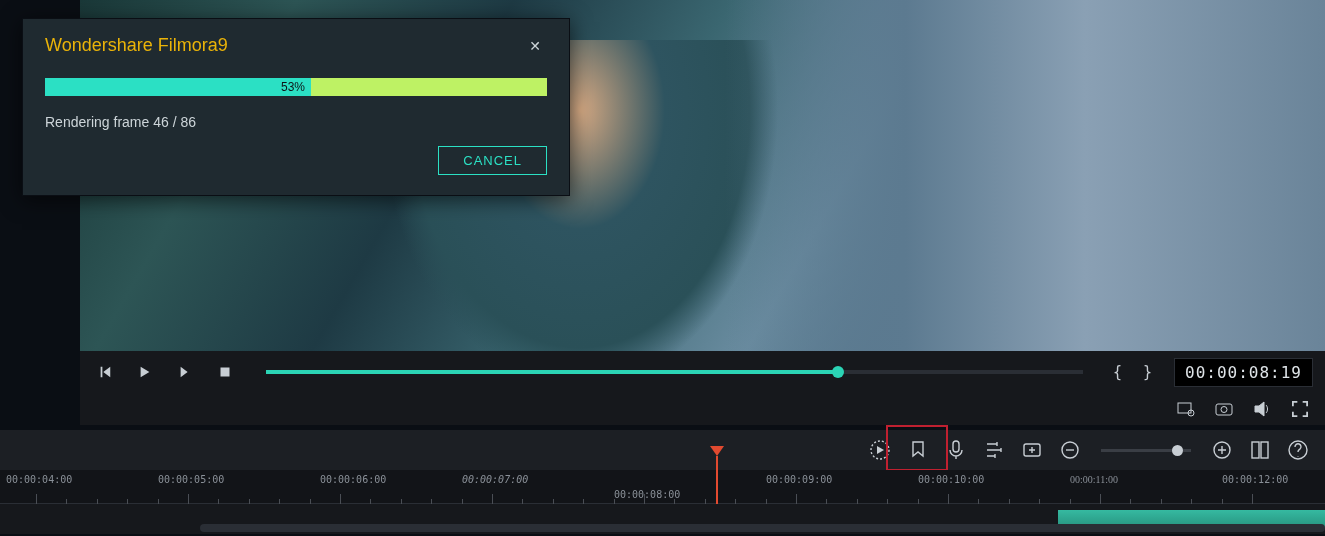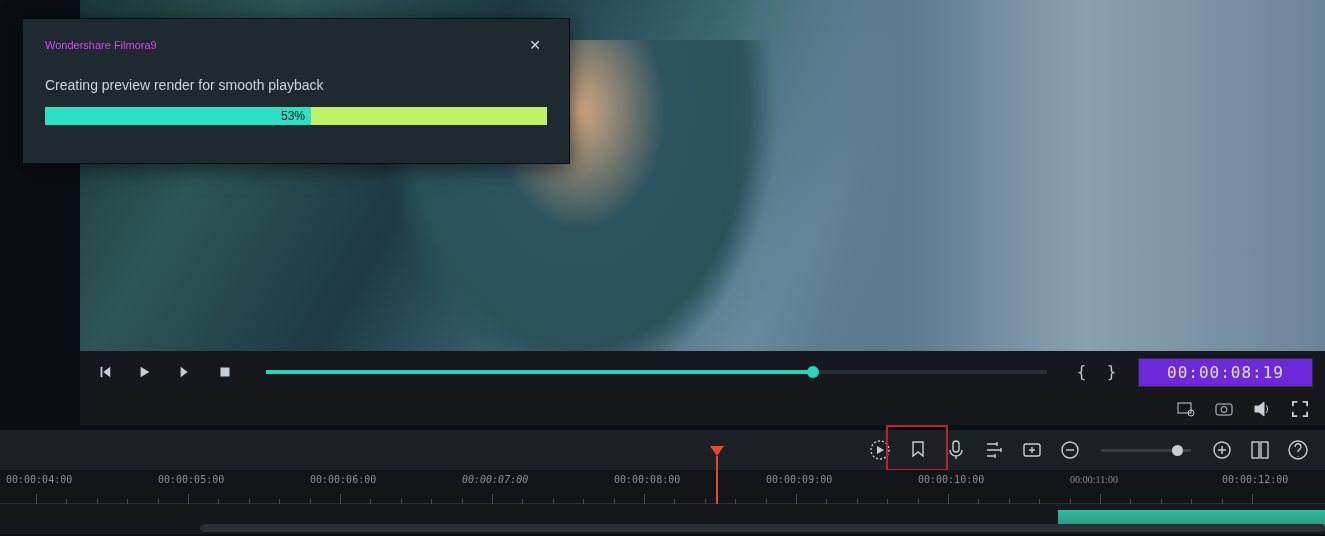--- a/index.html
+++ b/index.html
@@ -11,21 +11,21 @@
 .preview::after{content:"";position:absolute;right:0;top:0;width:600px;height:351px;background:linear-gradient(90deg,transparent,#5c7a90 30%,#8aa0b4 60%,#6a8499)}
 
 
 .playerbar{position:absolute;left:80px;top:351px;width:1245px;height:42px;background:#16181c;display:flex;align-items:center;padding:0 12px}
 .pbtn{width:26px;height:26px;display:flex;align-items:center;justify-content:center;cursor:pointer;margin-right:14px}
 .pbtn svg{fill:#c8ced4}
 .pslider{flex:1;height:4px;background:#2a2e35;position:relative;margin:0 14px}
 .pslider-fill{position:absolute;left:0;top:0;height:4px;background:#2bd4b5}
 .pslider-knob{position:absolute;top:-4px;width:12px;height:12px;border-radius:50%;background:#2bd4b5}
 .braces{font-family:monospace;font-size:15px;color:#c8ced4;margin:0 16px;letter-spacing:6px}
-.timebox{background:#6d28d9;border:1px solid #2a2e35;padding:4px 28px;font-family:"Consolas",monospace;font-size:16px;color:#dfe4e8;letter-spacing:1px}
+.timebox{background:#000000;border:1px solid #2a2e35;padding:4px 10px;font-family:"Consolas",monospace;font-size:16px;color:#dfe4e8;letter-spacing:1px}
 
 
 .playerbar2{position:absolute;left:80px;top:393px;width:1245px;height:32px;background:#16181c;display:flex;align-items:center;justify-content:flex-end;padding:0 16px;gap:20px}
 .mini{width:18px;height:18px;display:flex;align-items:center;justify-content:center;cursor:pointer}
 .mini svg{fill:#c8ced4;stroke:#c8ced4}
 
 
 .toolstrip{position:absolute;left:0;top:430px;width:1325px;height:40px;background:#1c1f24;display:flex;align-items:center;justify-content:flex-end;padding:0 16px;gap:16px}
 .highlight-box{position:absolute;border:2px solid #c02030;pointer-events:none}
 .tb{width:22px;height:22px;display:flex;align-items:center;justify-content:center;cursor:pointer}
@@ -44,21 +44,21 @@
 .playhead::before{content:"";position:absolute;top:-10px;left:-6px;width:0;height:0;border-left:7px solid transparent;border-right:7px solid transparent;border-top:10px solid #e24a30}
 
 
 .tracks{position:absolute;left:0;top:504px;width:1325px;height:30px;background:#16181c}
 .audio-wave{position:absolute;left:1058px;top:6px;width:267px;height:18px;background:linear-gradient(#3bd6b8,#2aa890);opacity:.85}
 .scroll-thumb{position:absolute;left:200px;bottom:2px;width:1125px;height:8px;background:#2a2e35;border-radius:4px}
 
 
 .dialog{position:absolute;left:22px;top:18px;width:548px;background:#1f2a30;border:1px solid #0a0e14;box-shadow:0 4px 20px rgba(0,0,0,.6);padding:16px 22px 20px}
 .dlg-head{display:flex;justify-content:space-between;align-items:center;margin-bottom:22px}
-.dlg-title{font-size:11px;color:#d946ef}
+.dlg-title{font-size:18px;color:#eab308}
 .dlg-x{font-size:14px;color:#cdd5d9;cursor:pointer;padding:2px 6px}
 .dlg-msg{font-size:14px;color:#cdd5d9;margin-bottom:14px}
 .pbar{width:100%;height:18px;background:#bef264;margin-bottom:18px;position:relative}
 .pbar-fill{height:100%;background:#2be0c4;position:relative}
 .pbar-txt{position:absolute;right:6px;top:0;font-size:12px;color:#0e1418;line-height:18px}
 .dlg-line{font-size:14px;color:#cdd5d9;margin-bottom:16px}
 .dlg-actions{display:flex;justify-content:flex-end;margin-top:14px}
 .btn-cancel{border:1px solid #2be0c4;background:transparent;color:#2be0c4;padding:6px 24px;font-size:13px;letter-spacing:1px;cursor:pointer}
 </style>
 </head>
@@ -189,33 +189,33 @@
       <div class="tick minor" style="left: 66.4px;"></div>
       <div class="tick minor" style="left: 96.8px;"></div>
       <div class="tick minor" style="left: 127.2px;"></div>
       <div class="tick minor" style="left: 157.6px;"></div>
       <div class="tlabel" style="left: 158px;">00:00:05:00</div>
       <div class="tick major" style="left: 188px;"></div>
       <div class="tick minor" style="left: 218.4px;"></div>
       <div class="tick minor" style="left: 248.8px;"></div>
       <div class="tick minor" style="left: 279.2px;"></div>
       <div class="tick minor" style="left: 309.6px;"></div>
-      <div class="tlabel" style="left: 310px;">00:00:06:00</div>
+      <div class="tlabel" style="left: 320px;">00:00:06:00</div>
       <div class="tick major" style="left: 340px;"></div>
       <div class="tick minor" style="left: 370.4px;"></div>
       <div class="tick minor" style="left: 400.8px;"></div>
       <div class="tick minor" style="left: 431.2px;"></div>
       <div class="tick minor" style="left: 461.6px;"></div>
       <div class="tlabel" style="left: 462px; font-style: italic;">00:00:07:00</div>
       <div class="tick major" style="left: 492px;"></div>
       <div class="tick minor" style="left: 522.4px;"></div>
       <div class="tick minor" style="left: 552.8px;"></div>
       <div class="tick minor" style="left: 583.2px;"></div>
       <div class="tick minor" style="left: 613.6px;"></div>
-      <div class="tlabel" style="left: 614px;">00:00:08:00</div>
+      <div class="tlabel" style="left: 614px; margin-top: 15px;">00:00:08:00</div>
       <div class="tick major" style="left: 644px;"></div>
       <div class="tick minor" style="left: 674.4px;"></div>
       <div class="tick minor" style="left: 704.8px;"></div>
       <div class="tick minor" style="left: 735.2px;"></div>
       <div class="tick minor" style="left: 765.6px;"></div>
       <div class="tlabel" style="left: 766px;">00:00:09:00</div>
       <div class="tick major" style="left: 796px;"></div>
       <div class="tick minor" style="left: 826.4px;"></div>
       <div class="tick minor" style="left: 856.8px;"></div>
       <div class="tick minor" style="left: 887.2px;"></div>
@@ -241,19 +241,22 @@
 <div class="tracks">
   <div class="audio-wave"></div>
   <div class="scroll-thumb"></div>
 </div>
 
 <div class="dialog">
   <div class="dlg-head">
     <div class="dlg-title">Wondershare Filmora9</div>
     <div class="dlg-x">✕</div>
   </div>
-  <div class="dlg-msg">Creating preview render for smooth playback</div>
   <div class="pbar">
     <div class="pbar-fill" id="pbarfill" style="width: 53%;">
       <div class="pbar-txt">53%</div>
     </div>
   </div>
+  <div class="dlg-line">Rendering frame 46 / 86</div>
+  <div class="dlg-actions">
+    <button class="btn-cancel">CANCEL</button>
+  </div>
 </div>
 
 </body></html>

